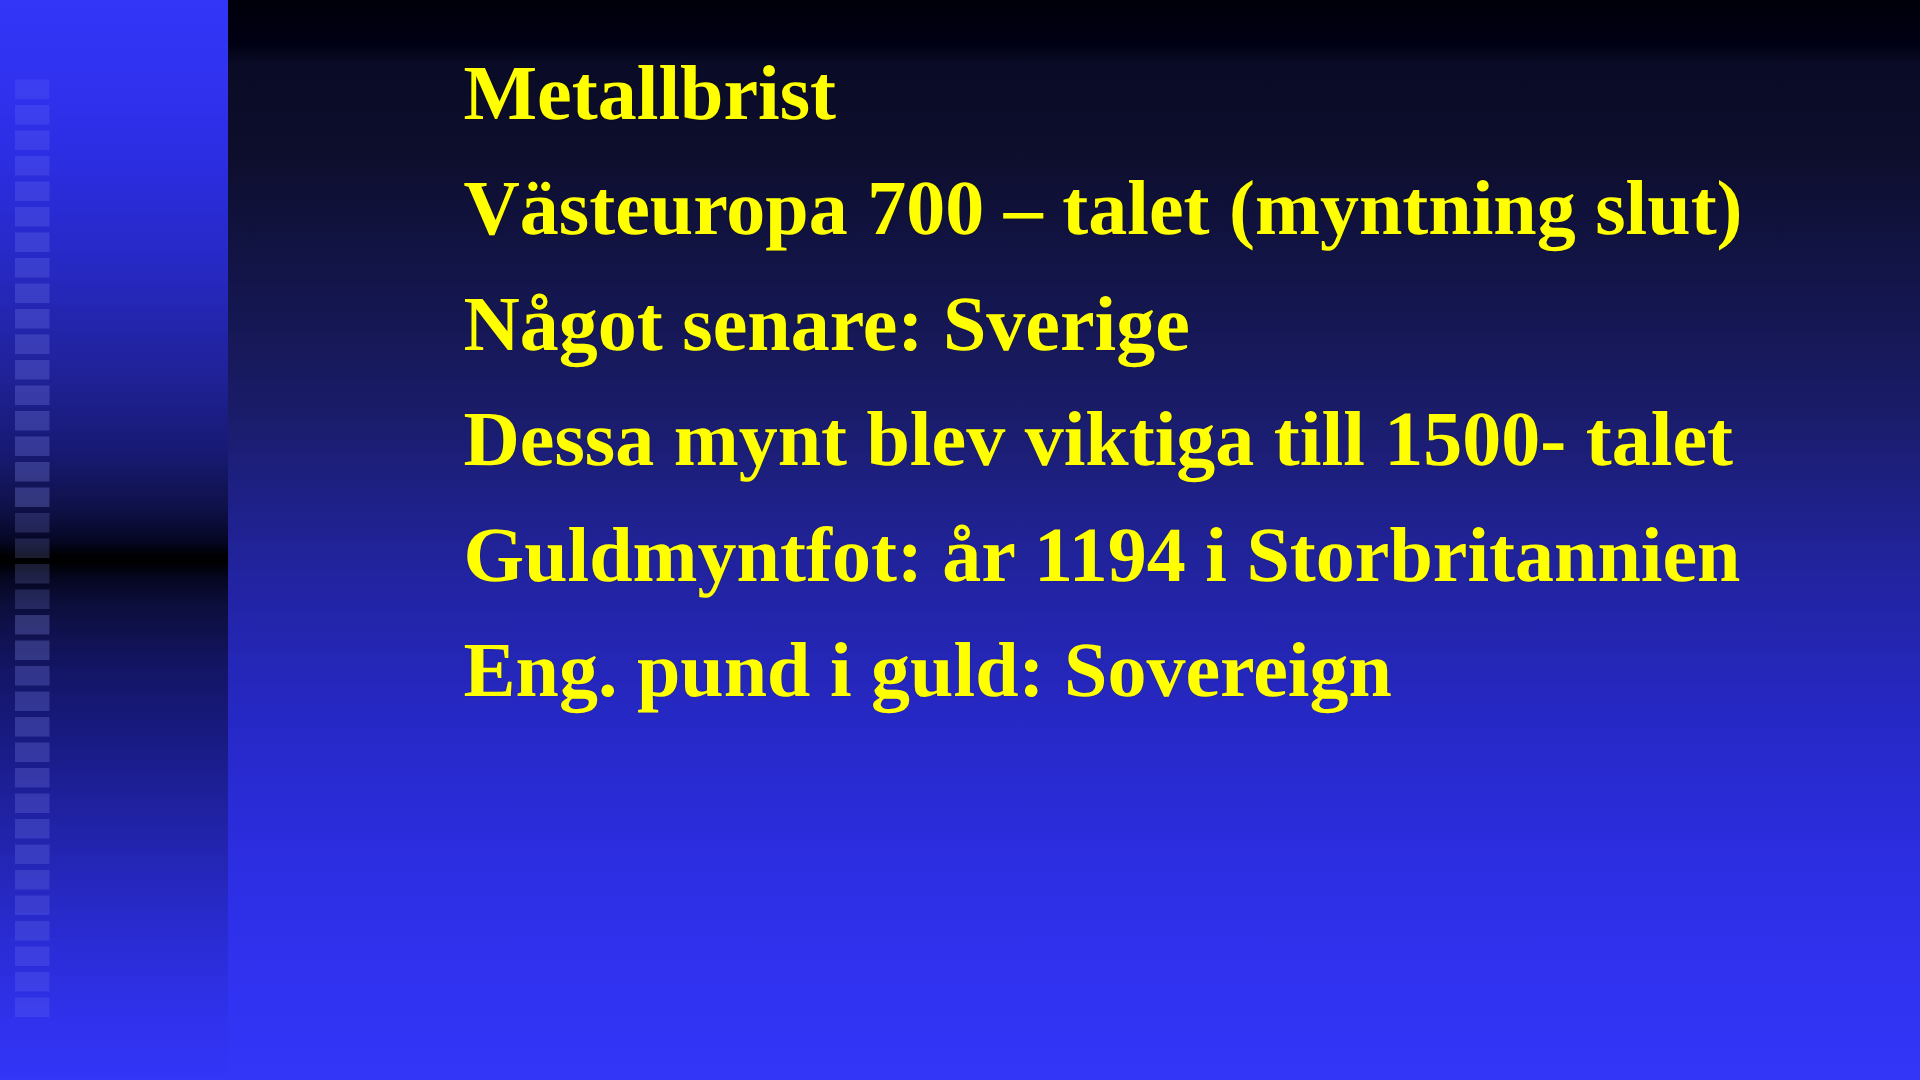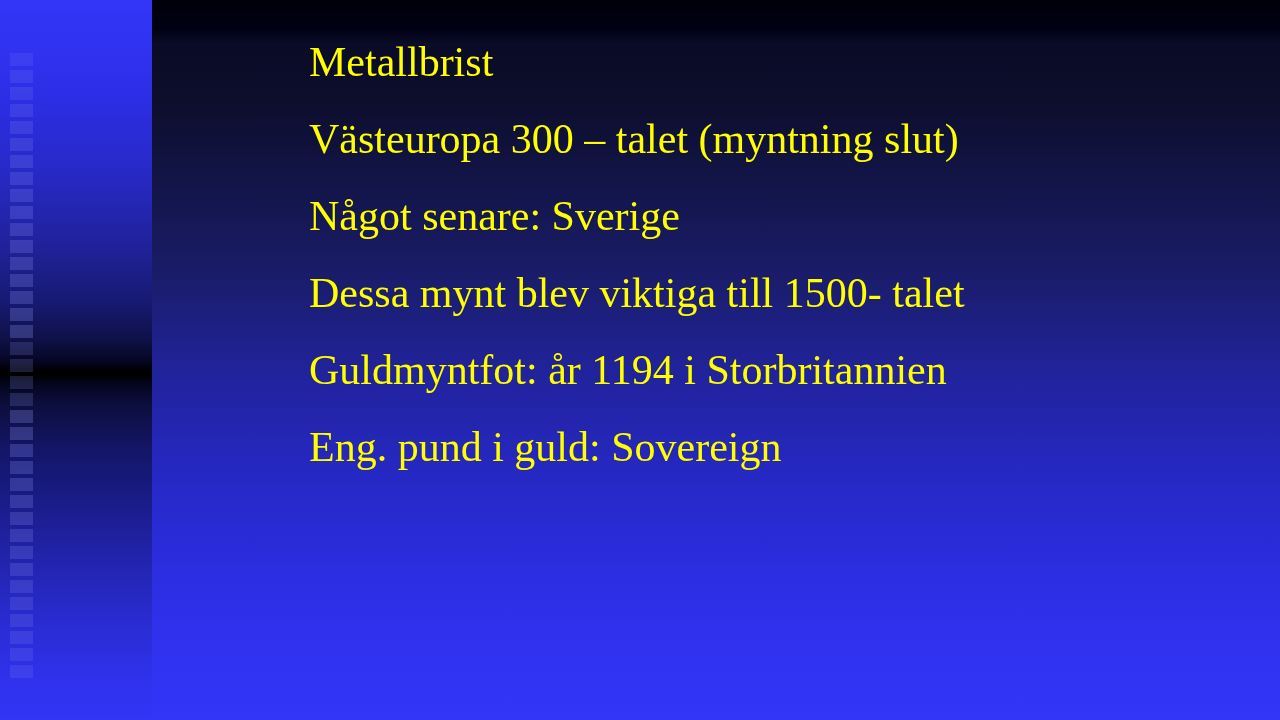--- a/index.html
+++ b/index.html
@@ -78,22 +78,22 @@
 
   
   #body-text {
     position: absolute;
     left: 309px;
     top: 24px;
     width: 940px;
   }
   .line {
     color: #ffff00;
-    font-weight: normal;
-    font-size: 42px;
+    font-weight: bold;
+    font-size: 52px;
     line-height: 77px;
     white-space: nowrap;
     letter-spacing: 0px;
     text-shadow: 0 0 1px rgba(0,0,0,0.25);
   }
 </style>
 </head>
 <body>
 
 <div id="slide">
@@ -135,20 +135,20 @@
         <div class="sq" style="top: 597px; background: rgba(150, 158, 255, 0.173);"></div>
         <div class="sq" style="top: 614px; background: rgba(150, 158, 255, 0.165);"></div>
         <div class="sq" style="top: 631px; background: rgba(150, 158, 255, 0.157);"></div>
         <div class="sq" style="top: 648px; background: rgba(150, 158, 255, 0.145);"></div>
         <div class="sq" style="top: 665px; background: rgba(150, 158, 255, 0.137);"></div>
       </div>
   </div>
 
   <div id="body-text">
     <div class="line">Metallbrist</div>
-    <div class="line">Västeuropa 300 – talet (myntning slut)</div>
+    <div class="line">Västeuropa 700 – talet (myntning slut)</div>
     <div class="line">Något senare: Sverige</div>
     <div class="line">Dessa mynt blev viktiga till 1500- talet</div>
     <div class="line">Guldmyntfot: år 1194 i Storbritannien</div>
     <div class="line">Eng. pund i guld: Sovereign</div>
   </div>
 
 </div>
 
 </body></html>

